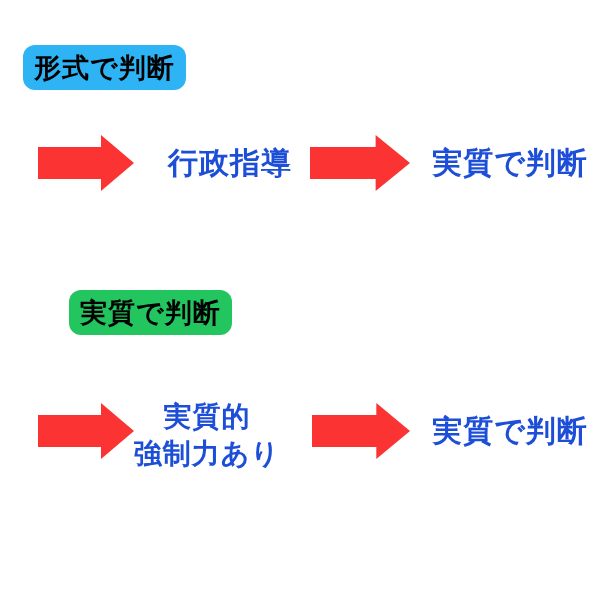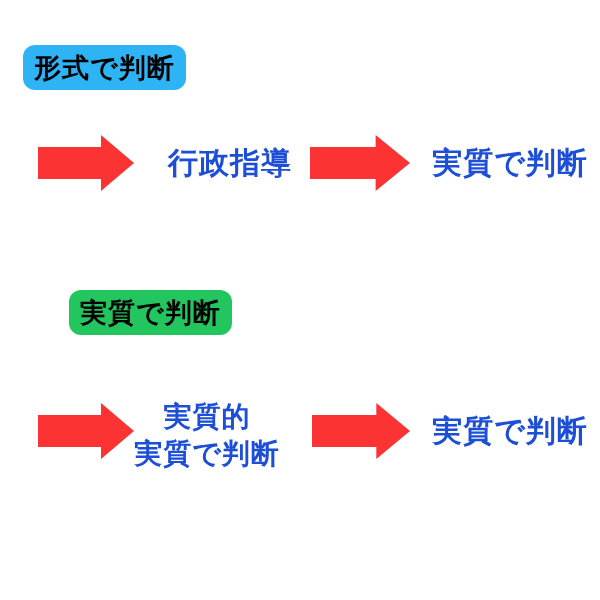--- a/index.html
+++ b/index.html
@@ -82,21 +82,21 @@
 
   <div class="label-pill pill-2" style="background-color: #22c55e; margin-left: 44px;">実質で判断</div>
 
   <div class="arrow arrow-2a">
     <svg viewBox="0 0 96 56" preserveAspectRatio="none">
       <polygon points="0,12 63,12 63,0 96,28 63,56 63,44 0,44" fill="#FB3333"></polygon>
     </svg>
   </div>
 
   <div class="step-text text-2a">実質的
-実質で判断</div>
+強制力あり</div>
 
   <div class="arrow arrow-2b">
     <svg viewBox="0 0 96 56" preserveAspectRatio="none">
       <polygon points="0,12 63,12 63,0 96,28 63,56 63,44 0,44" fill="#FB3333"></polygon>
     </svg>
   </div>
 
   <div class="step-text text-2b">実質で判断</div>
 
 </div>

